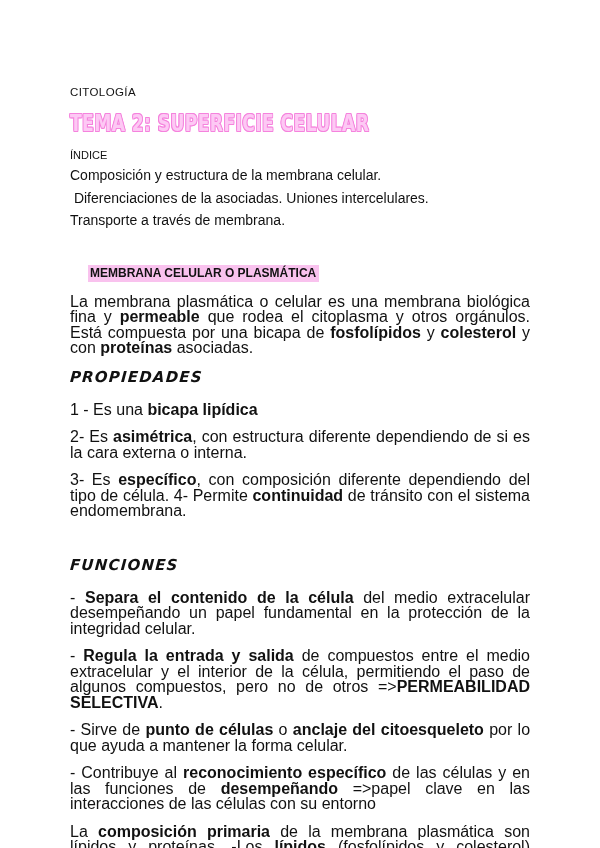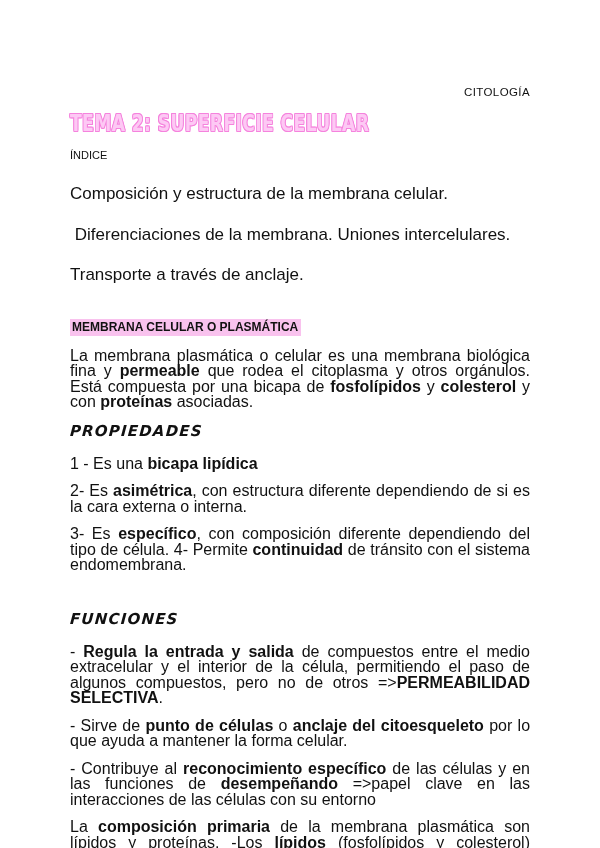--- a/index.html
+++ b/index.html
@@ -15,21 +15,21 @@
     overflow: hidden;
   }
   .page {
     box-sizing: border-box;
     width: 600px;
     height: 848px;
     padding: 86px 70px 0 70px;
     background: #ffffff;
   }
   .doc-header {
-    text-align: right;
+    text-align: left;
     font-size: 11.5px;
     letter-spacing: 0.4px;
     margin: 0 0 0 0;
   }
   .doc-title-wrap {
     margin: 14px 0 0 0;
     height: 24px;
   }
   .doc-title {
     display: inline-block;
@@ -46,34 +46,35 @@
       1px -1px 0 #f583dd, -1px 1px 0 #f583dd;
     transform: scale(0.78, 1.05);
     transform-origin: 0 50%;
     white-space: nowrap;
   }
   .index-label {
     font-size: 11px;
     margin: 13px 0 0 0;
   }
   .index-item {
-    font-size: 17px;
+    font-size: 14px;
     line-height: 15.5px;
-    margin: 25px 0 0 0;
+    margin: 7px 0 0 0;
     white-space: pre-wrap;
   }
   .section-heading-highlight-wrap {
     margin: 34px 0 12px 0;
   }
   .section-heading-highlight {
     display: inline-block;
     background: #f9c2ee;
     font-weight: bold;
     font-size: 12px;
     padding: 1px 3px 2px 2px;
+    margin-left: 18px;
   }
   .para {
     font-size: 16px;
     line-height: 15.5px;
     text-align: justify;
     margin: 0 0 12px 0;
   }
   .hand-heading {
     display: inline-block;
     font-family: "DejaVu Sans", sans-serif;
@@ -98,40 +99,41 @@
 
   <div class="doc-header">CITOLOGÍA</div>
 
   <div class="doc-title-wrap">
     <span class="doc-title">TEMA 2: SUPERFICIE CELULAR</span>
   </div>
 
   <div class="index-label">ÍNDICE</div>
 
   <div class="index-item">Composición y estructura de la membrana celular.</div>
-  <div class="index-item"> Diferenciaciones de la membrana. Uniones intercelulares.</div>
-  <div class="index-item">Transporte a través de anclaje.</div>
+  <div class="index-item"> Diferenciaciones de la asociadas. Uniones intercelulares.</div>
+  <div class="index-item">Transporte a través de membrana.</div>
 
   <div class="section-heading-highlight-wrap">
     <span class="section-heading-highlight">MEMBRANA CELULAR O PLASMÁTICA</span>
   </div>
 
   <p class="para"><span>La membrana plasmática o celular es una membrana biológica fina y </span><span class="run-bold">permeable</span><span> que rodea el citoplasma y otros orgánulos. Está compuesta por una bicapa de </span><span class="run-bold">fosfolípidos</span><span> y </span><span class="run-bold">colesterol</span><span> y con </span><span class="run-bold">proteínas</span><span> asociadas.</span></p>
 
   <div class="hand-heading-wrap gap-before-properties">
     <span class="hand-heading">PROPIEDADES</span>
   </div>
 
   <p class="para"><span>1 - Es una </span><span class="run-bold">bicapa lipídica</span></p>
   <p class="para"><span>2- Es </span><span class="run-bold">asimétrica</span><span>, con estructura diferente dependiendo de si es la cara externa o interna.</span></p>
   <p class="para"><span>3- Es </span><span class="run-bold">específico</span><span>, con composición diferente dependiendo del tipo de célula. 4- Permite </span><span class="run-bold">continuidad</span><span> de tránsito con el sistema endomembrana.</span></p>
 
   <div class="hand-heading-wrap gap-before-functions">
     <span class="hand-heading">FUNCIONES</span>
   </div>
 
+  <p class="para"><span>- </span><span class="run-bold">Separa el contenido de la célula</span><span> del medio extracelular desempeñando un papel fundamental en la protección de la integridad celular.</span></p>
   <p class="para"><span>- </span><span class="run-bold">Regula la entrada y salida</span><span> de compuestos entre el medio extracelular y el interior de la célula, permitiendo el paso de algunos compuestos, pero no de otros =&gt;</span><span class="run-bold">PERMEABILIDAD SELECTIVA</span><span>.</span></p>
   <p class="para"><span>- Sirve de </span><span class="run-bold">punto de células</span><span> o </span><span class="run-bold">anclaje del citoesqueleto</span><span> por lo que ayuda a mantener la forma celular.</span></p>
   <p class="para"><span>- Contribuye al </span><span class="run-bold">reconocimiento específico</span><span> de las células y en las funciones de </span><span class="run-bold">desempeñando</span><span> =&gt;papel clave en las interacciones de las células con su entorno</span></p>
 
   <p class="para"><span>La </span><span class="run-bold">composición primaria</span><span> de la membrana plasmática son lípidos y proteínas. -Los </span><span class="run-bold">lípidos</span><span> (fosfolípidos y colesterol) aportan </span><span class="run-bold" style="color: rgb(247, 95, 192); margin-left: 30px;">flexibilidad</span><span> a la membrana</span></p>
 
 </div>
 
 </body></html>

